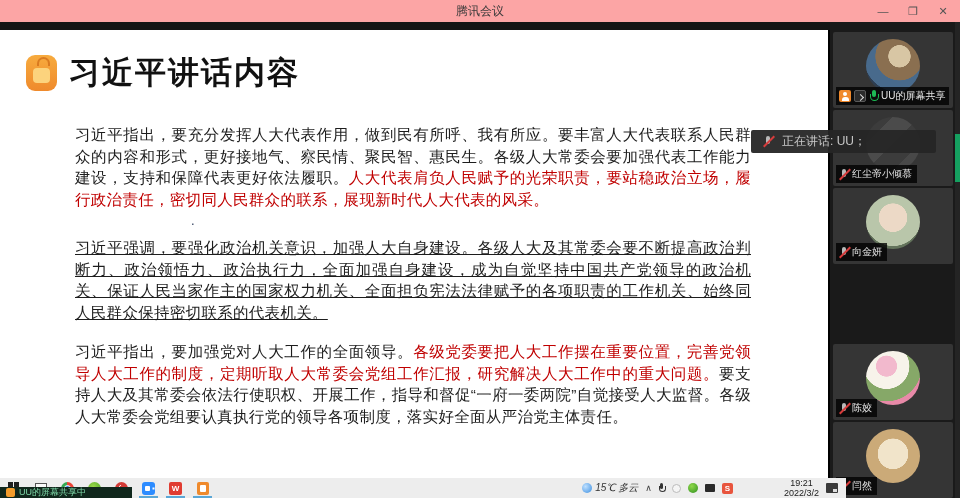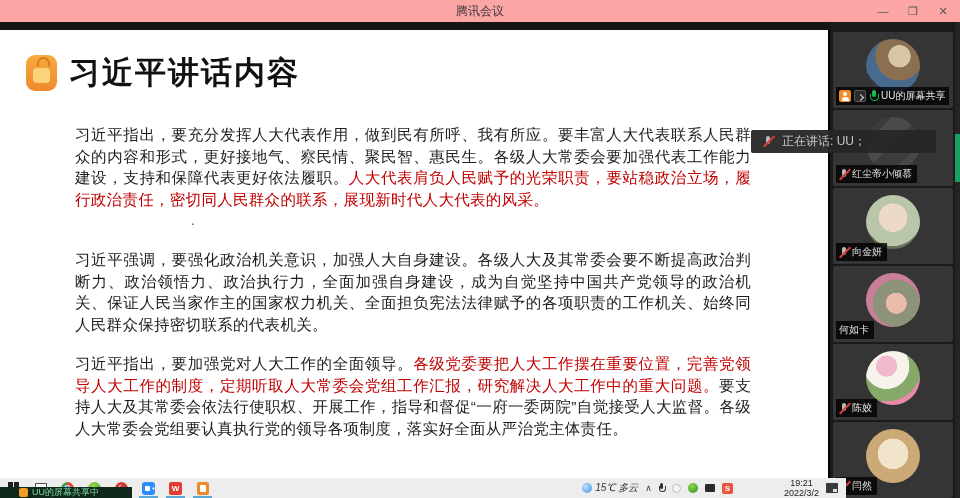--- a/index.html
+++ b/index.html
@@ -22,21 +22,21 @@
   .backpack-icon { width:31px; height:36px; background:linear-gradient(#f7ab3e,#ef8a2c); border-radius:9px; position:relative; flex:none; }
   .backpack-icon::before { content:""; position:absolute; left:7px; top:13px; width:17px; height:15px; background:#fcd37d; border-radius:4px; }
   .backpack-icon::after  { content:""; position:absolute; left:11px; top:2px; width:9px; height:7px;
                            border:2px solid #d97a20; border-bottom:none; border-radius:7px 7px 0 0; }
   .slide-title-text { font-size:31px; font-weight:bold; color:#111; letter-spacing:2px; }
 
   .slide-body { position:absolute; left:75px; top:94px; width:676px; font-size:15.5px; line-height:21.5px;
                 color:#1d1d1d; text-align:justify; letter-spacing:.3px; }
   .seg-red { color:#c00000; }
   .dot-line { height:21px; padding-left:116px; font-size:13px; color:#33415f; }
-  .para-2 { margin-top:18px; }
+  .para-2 { margin-top:6px;text-decoration:underline; }
   .para-3 { margin-top:18px; }
 
   
   .speaking { position:absolute; left:751px; top:130px; width:185px; height:23px;
               background:rgba(38,38,38,.95); border-radius:2px; z-index:60;
               display:flex; align-items:center; gap:9px; padding-left:12px;
               color:#c9c9c9; font-size:12px; }
 
   
   .mic-muted { width:10px; height:13px; position:relative; flex:none; }
@@ -104,21 +104,21 @@
   .tray-dot-green { width:10px; height:10px; border-radius:50%; background:radial-gradient(circle at 38% 32%, #8fd84a, #2f8f1f); }
   .tray-dark-sq { width:10px; height:8px; background:#2a2a2a; border-radius:1px; }
   .sogou-icon { width:11px; height:11px; background:#e8543d; color:#fff; font-size:8px; font-weight:bold;
                 display:flex; align-items:center; justify-content:center; border-radius:2px; }
   .clock { text-align:center; font-size:9px; line-height:10px; color:#222;margin-left:44px; }
   .tray-last { width:12px; height:10px; background:#3a3a3a; border-radius:1px; position:relative; }
   .tray-last::after { content:""; position:absolute; right:1px; bottom:1px; width:4px; height:3px; background:#ddd; }
 
   
   .share-indicator { position:absolute; left:0; top:487px; width:132px; height:11px; background:#10271c;
-                     display:flex; align-items:center; gap:4px; padding-left:19px; overflow:hidden; z-index:50; }
+                     display:flex; align-items:center; gap:4px; padding-left:6px; overflow:hidden; z-index:50; }
   .share-ind-icon { width:9px; height:9px; background:#f39c2c; border-radius:2px; flex:none; }
   .share-ind-text { font-size:9px; color:#7fd8a8; white-space:nowrap; }
 </style>
 </head>
 <body>
 
 <div class="titlebar">
   <span>腾讯会议</span>
   <div class="win-controls">
     <span class="win-btn">—</span>
@@ -162,26 +162,20 @@
     <div class="tile-label">
       <span class="mic-muted"></span>
       <span>红尘帝小倾慕</span>
     </div>
   </div>
   <div class="tile tile-3">
     <div class="avatar avatar-3"></div>
     <div class="tile-label">
       <span class="mic-muted"></span>
       <span>向金妍</span>
-    </div>
-  </div>
-  <div class="tile tile-4">
-    <div class="avatar avatar-4"></div>
-    <div class="tile-label">
-      <span>何如卡</span>
     </div>
   </div>
   <div class="tile tile-5">
     <div class="avatar avatar-5"></div>
     <div class="tile-label">
       <span class="mic-muted"></span>
       <span>陈姣</span>
     </div>
   </div>
   <div class="tile tile-6">

